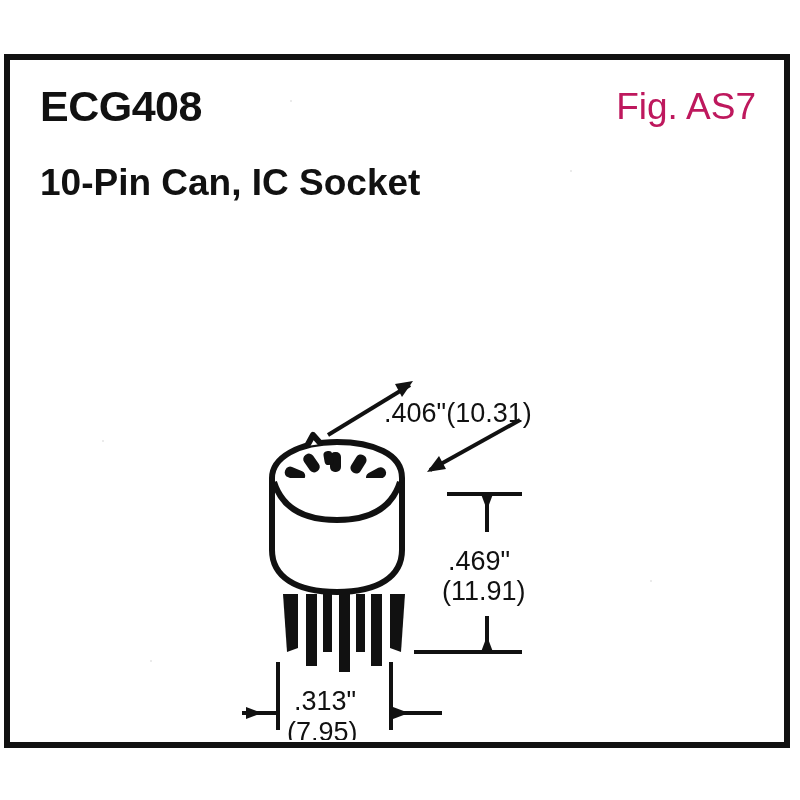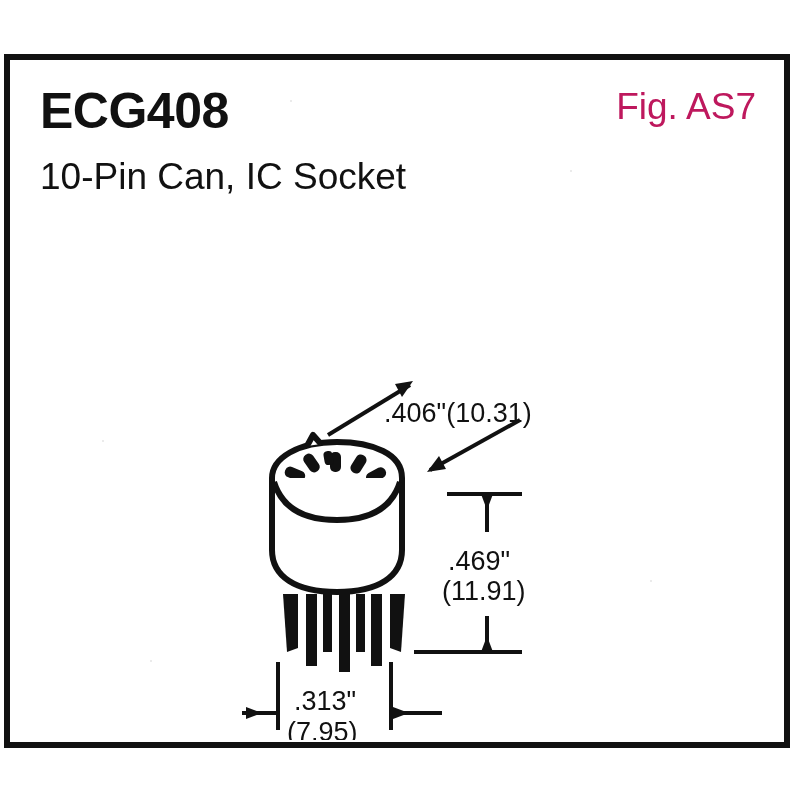--- a/index.html
+++ b/index.html
@@ -35,41 +35,41 @@
     position: absolute;
     left: 0;
     top: 0;
     width: 100%;
     height: 160px;
   }
   .part-number {
     position: absolute;
     left: 30px;
     top: 22px;
-    font-size: 50px;
+    font-size: 43px;
     font-weight: bold;
     letter-spacing: -0.5px;
     color: #111111;
     white-space: nowrap;
   }
   .fig-label {
     position: absolute;
     right: 28px;
     top: 26px;
     font-size: 37px;
     font-weight: normal;
     color: #be185d;
     white-space: nowrap;
   }
   .subtitle {
     position: absolute;
     left: 30px;
-    top: 96px;
+    top: 102px;
     font-size: 37px;
-    font-weight: normal;
+    font-weight: bold;
     color: #111111;
     white-space: nowrap;
   }
   #drawing-area {
     position: absolute;
     left: 0;
     top: 160px;
     width: 774px;
     height: 520px;
   }

